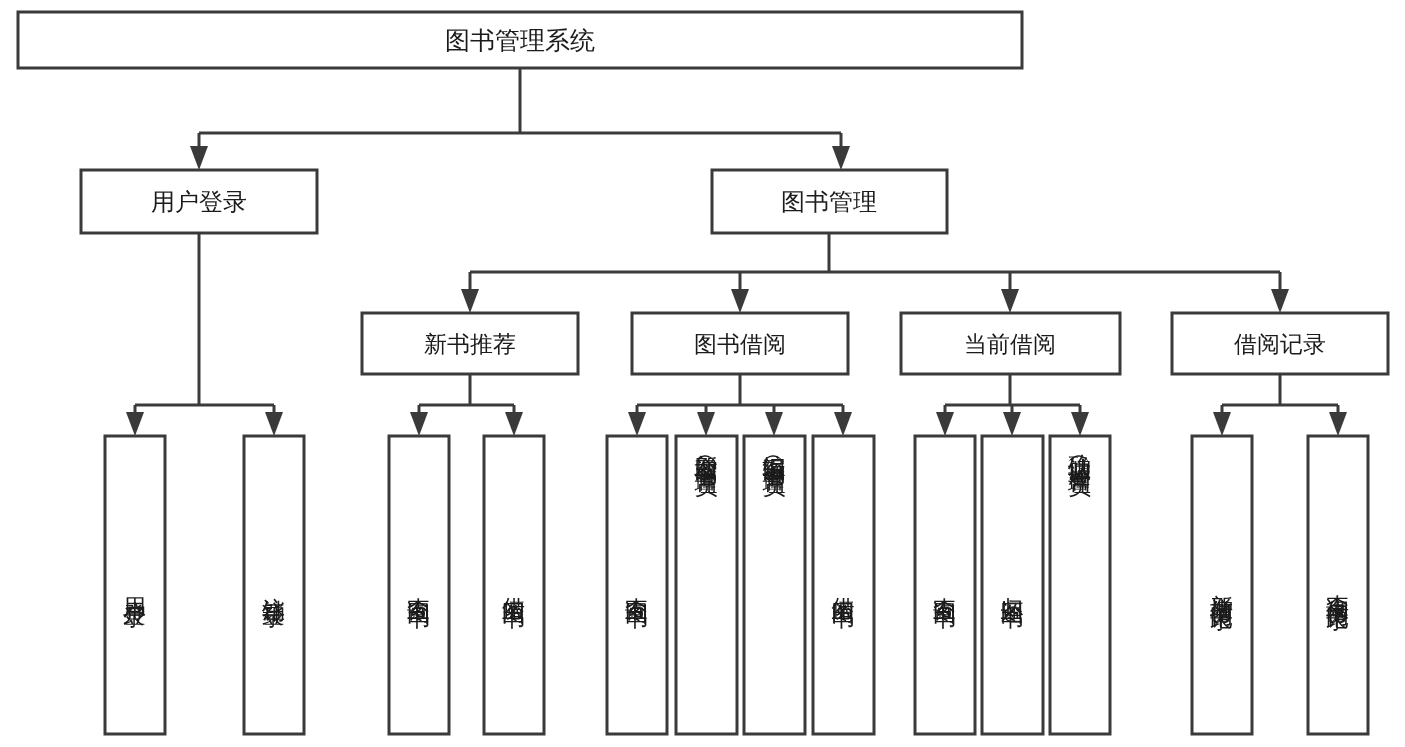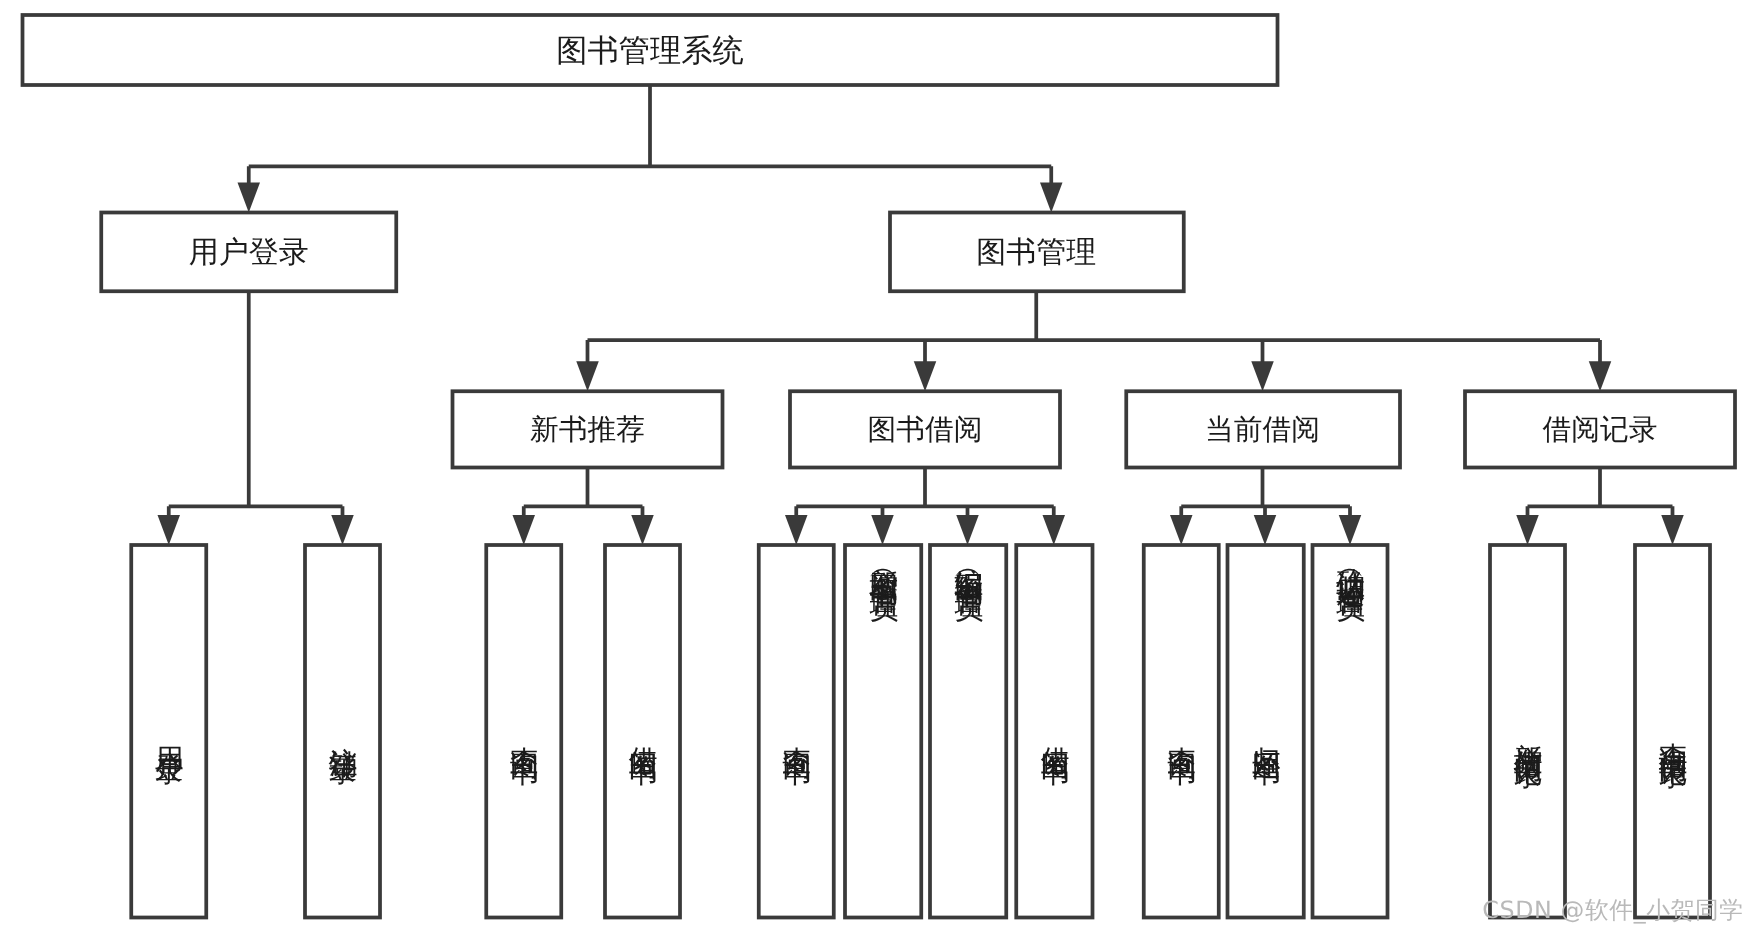--- a/index.html
+++ b/index.html
@@ -242,15 +242,14 @@
   <div class="leaf-label-wrap" style="left:1050px; top:436px; width:60px; height:298px; align-items:flex-start;">
     <span class="leaf-label">确认归还（管理员）</span>
   </div>
   <div class="leaf-label-wrap" style="left:1192px; top:436px; width:60px; height:298px;">
     <span class="leaf-label">新增借阅记录</span>
   </div>
   <div class="leaf-label-wrap" style="left:1308px; top:436px; width:60px; height:298px;">
     <span class="leaf-label">查询借阅记录</span>
   </div>
 
-  <div class="watermark">CSDN @软件_小贺同学</div>
 
 </div>
 
 </body></html>

